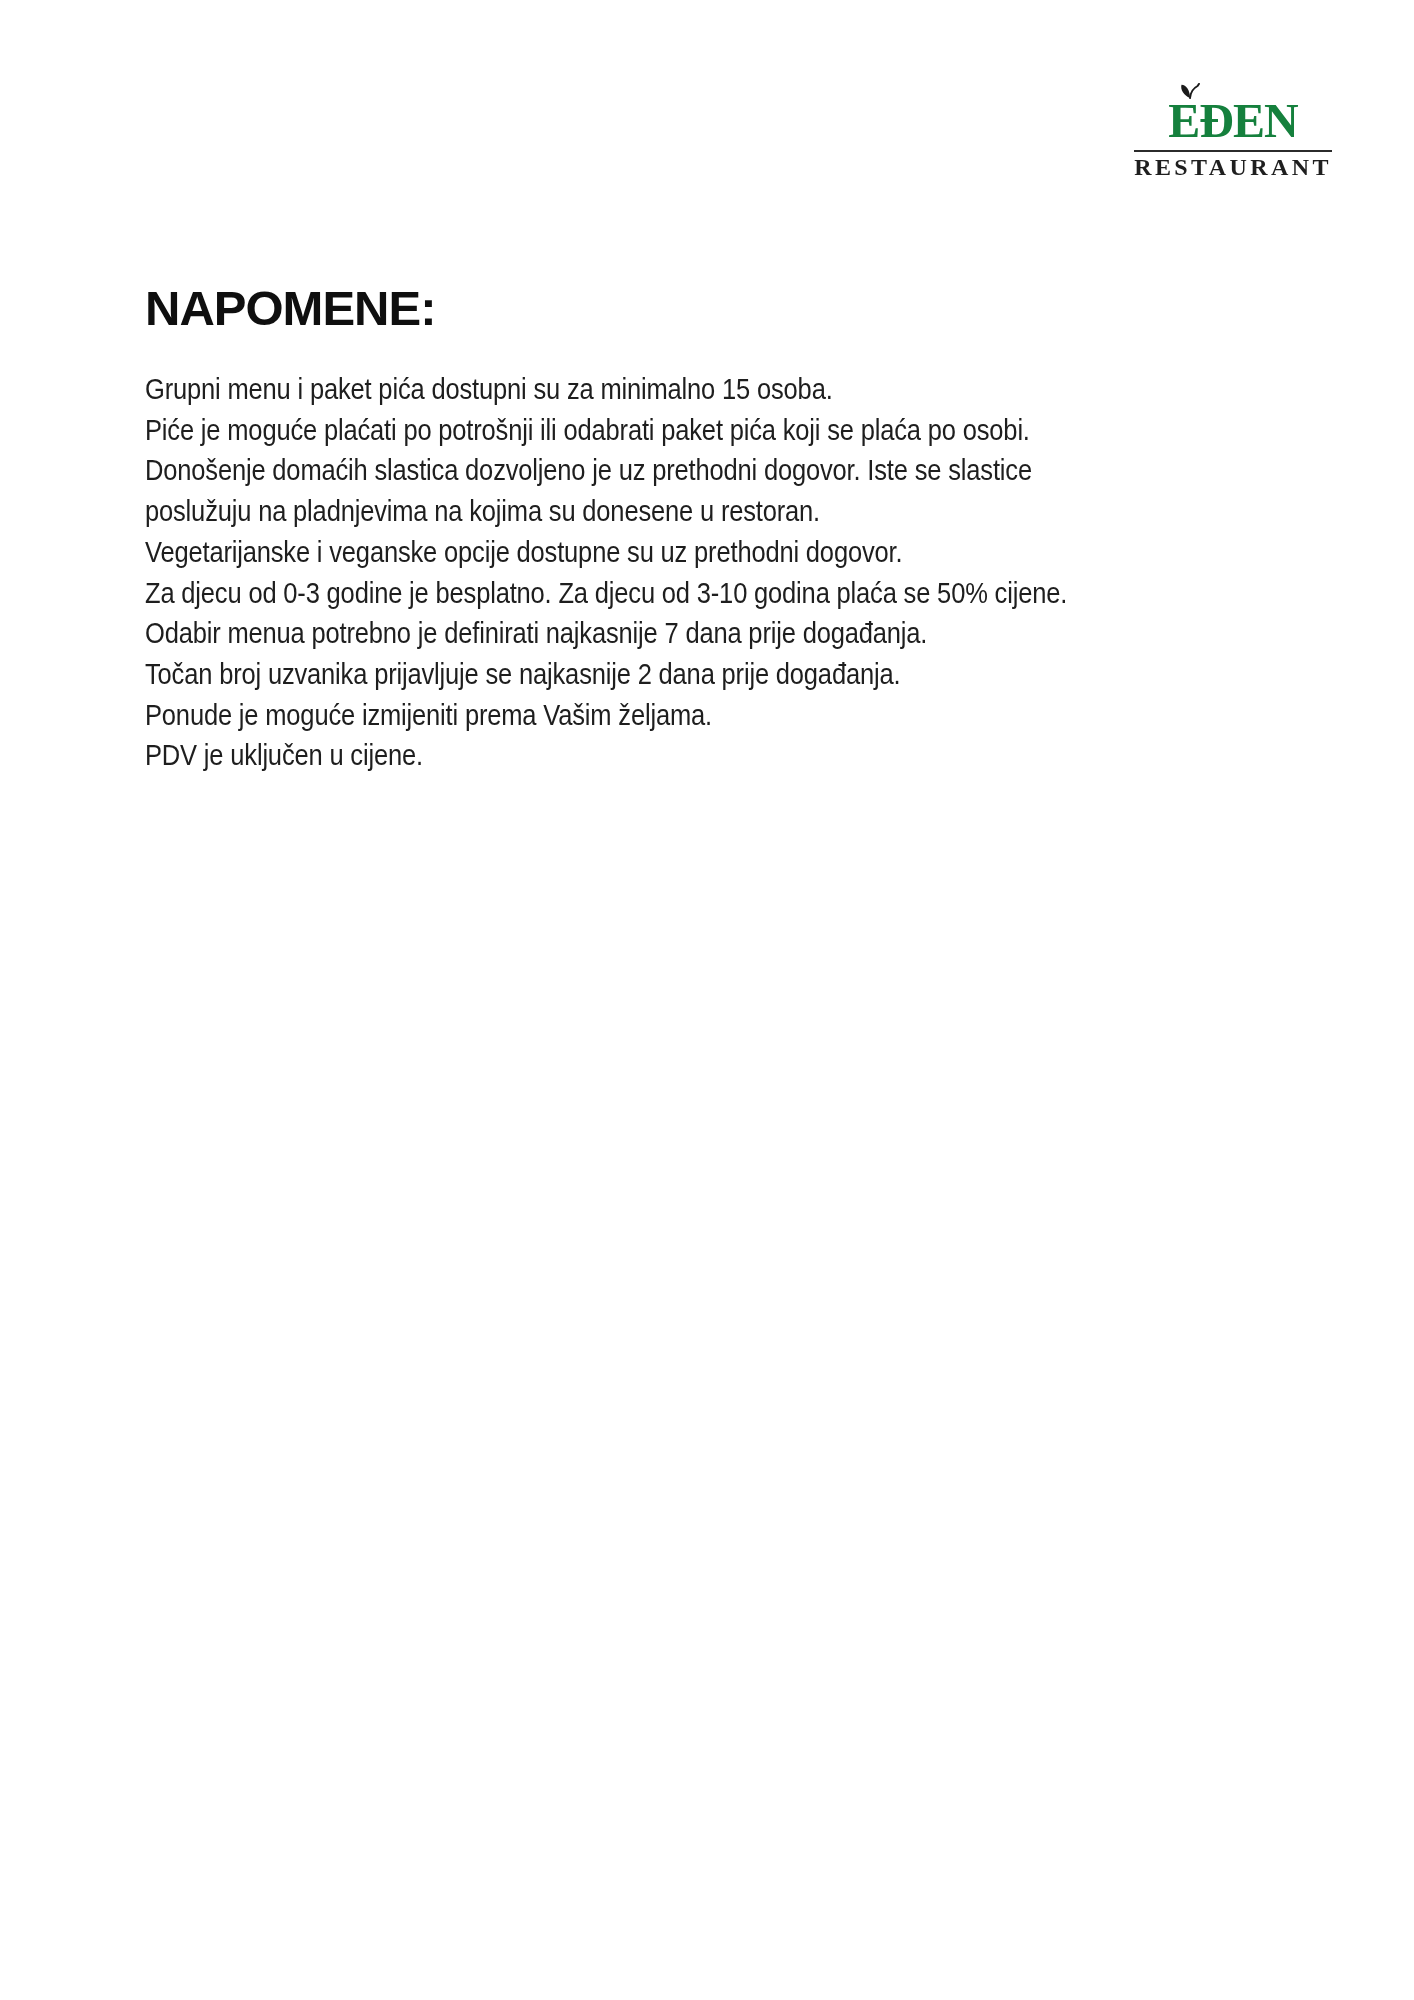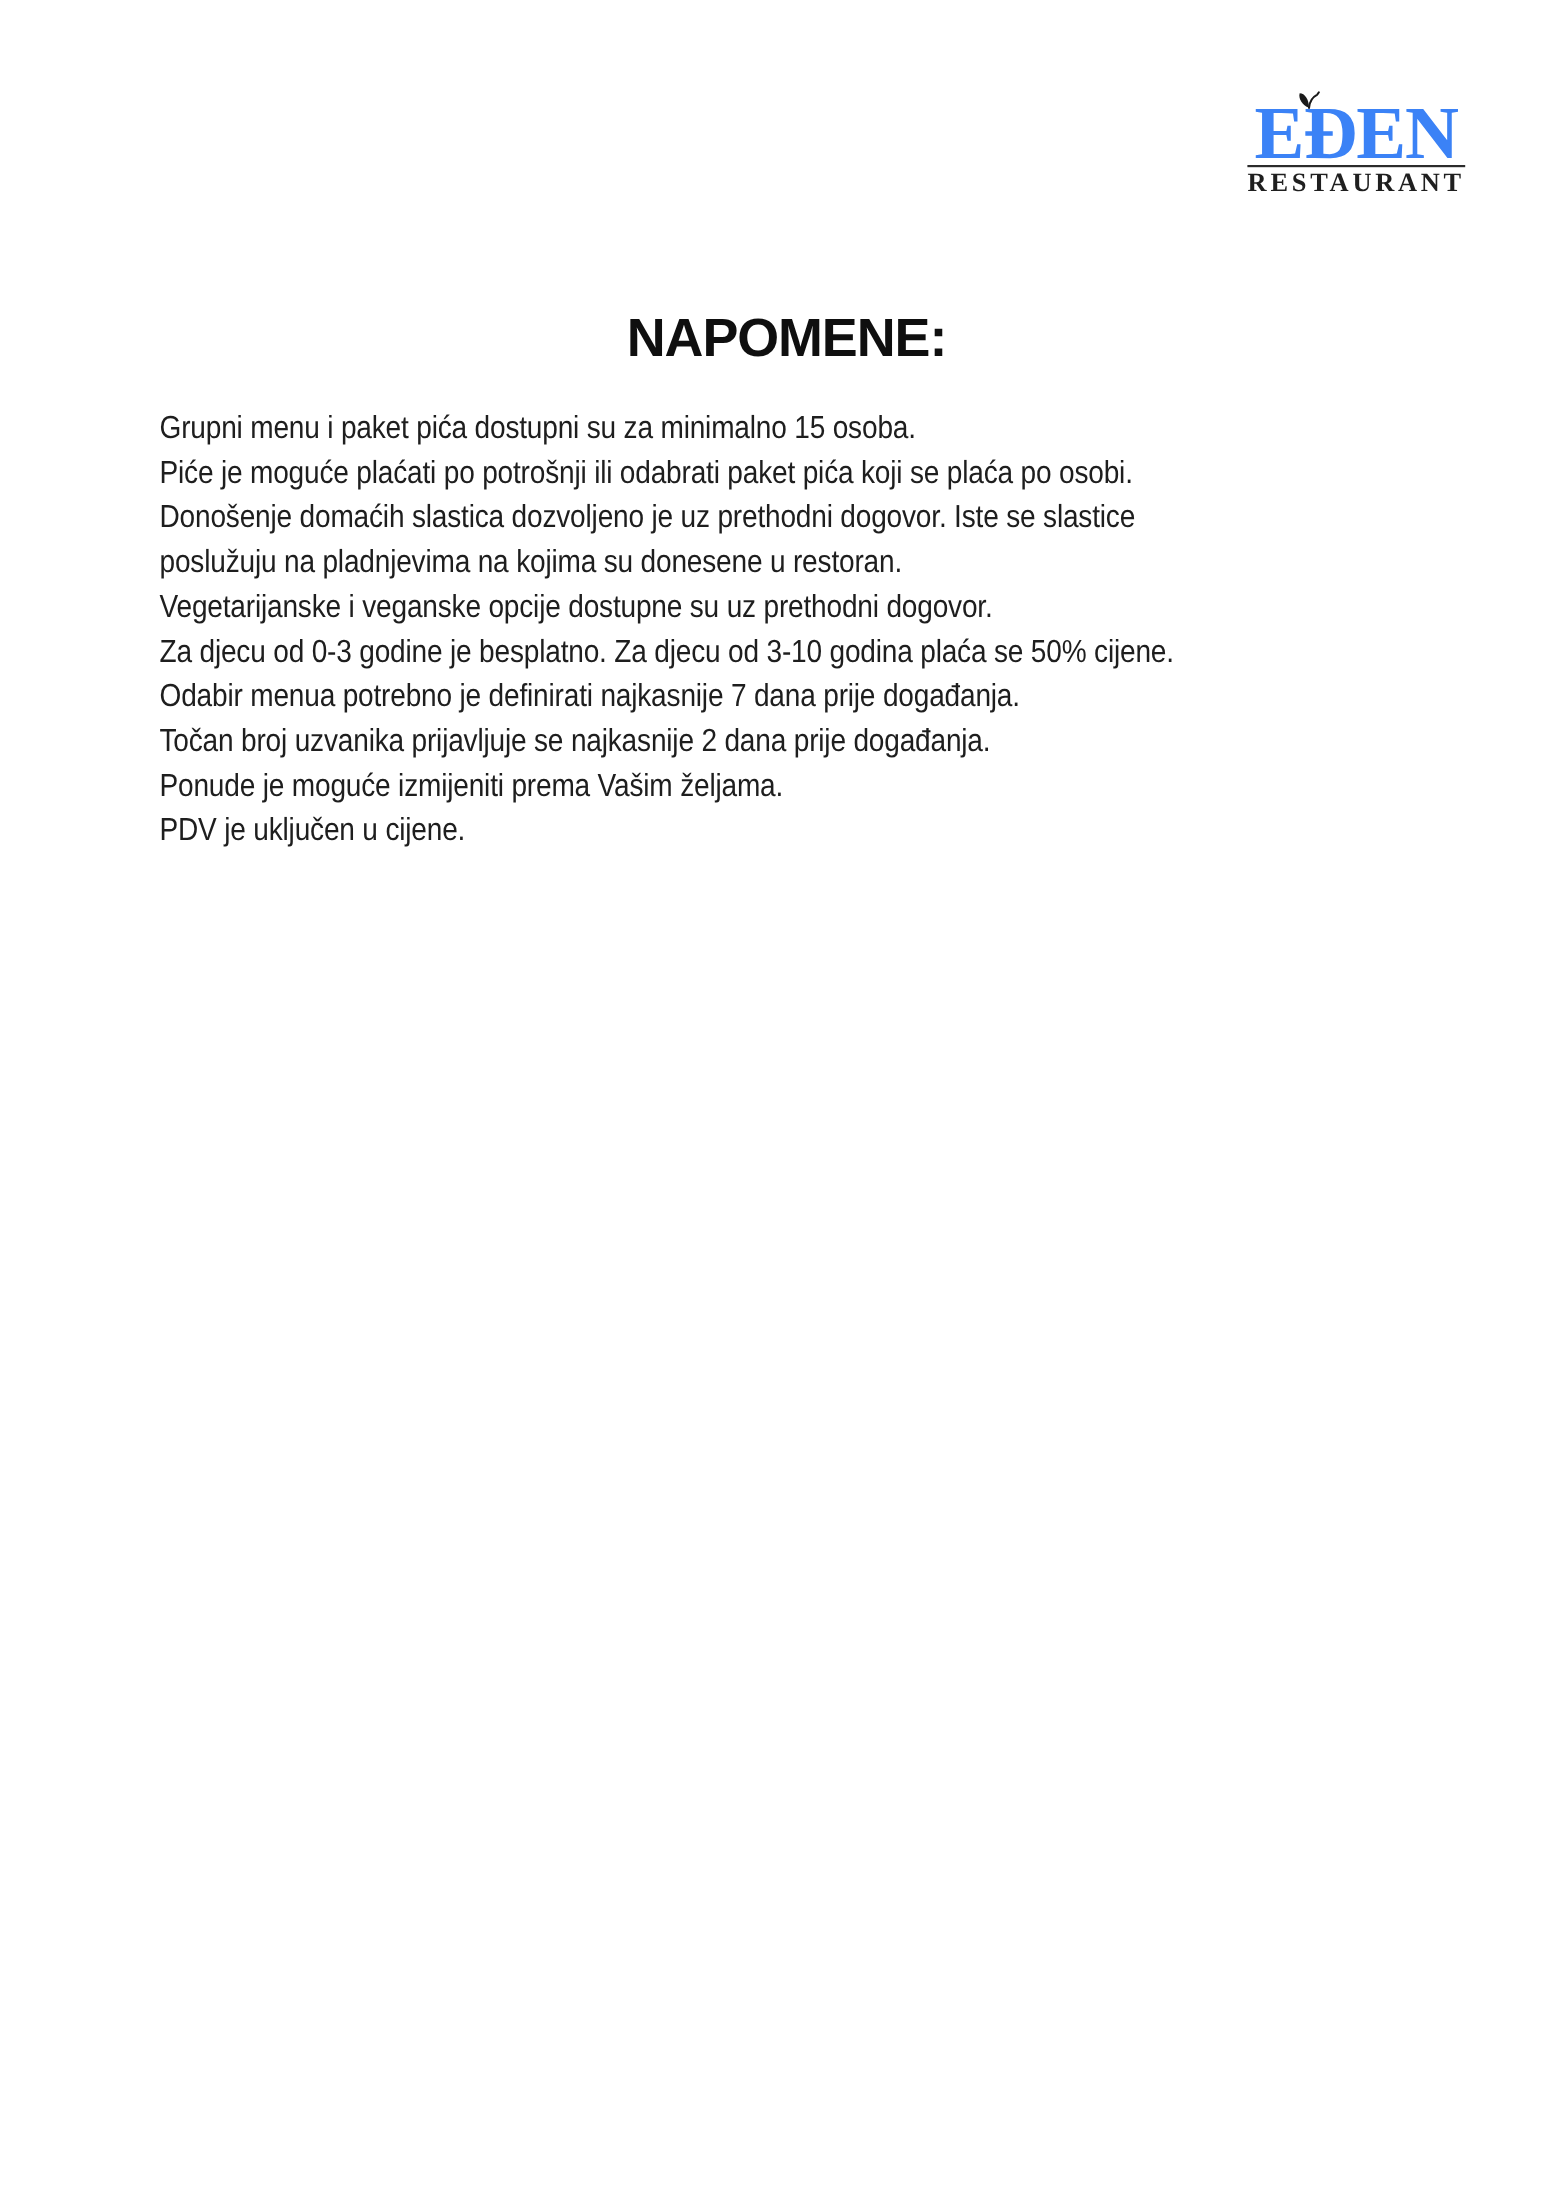--- a/index.html
+++ b/index.html
@@ -19,24 +19,24 @@
     top: 94px;
     right: 82px;
     width: 198px;
     text-align: center;
   }
   .logo-word {
     position: relative;
     display: block;
     font-family: "Liberation Serif", serif;
     font-weight: bold;
-    font-size: 68px;
+    font-size: 48px;
     line-height: 54px;
     letter-spacing: -1px;
-    color: #3b82f6;
+    color: #15803d;
     white-space: nowrap;
   }
   .leaf {
     position: absolute;
     left: 44px;
     top: -12px;
     width: 24px;
     height: 17px;
   }
   .logo-rule {
@@ -60,21 +60,20 @@
     top: 283px;
     width: 1140px;
   }
   .page-title {
     font-family: "Liberation Sans", sans-serif;
     font-weight: bold;
     font-size: 49px;
     line-height: 50px;
     letter-spacing: -1px;
     color: #0f0f0f;
-    text-align: center;
   }
   .notes {
     position: absolute;
     left: 0;
     top: 86px;
     width: 1260px;
     transform: scaleX(0.88);
     transform-origin: top left;
   }
   .note-line {

